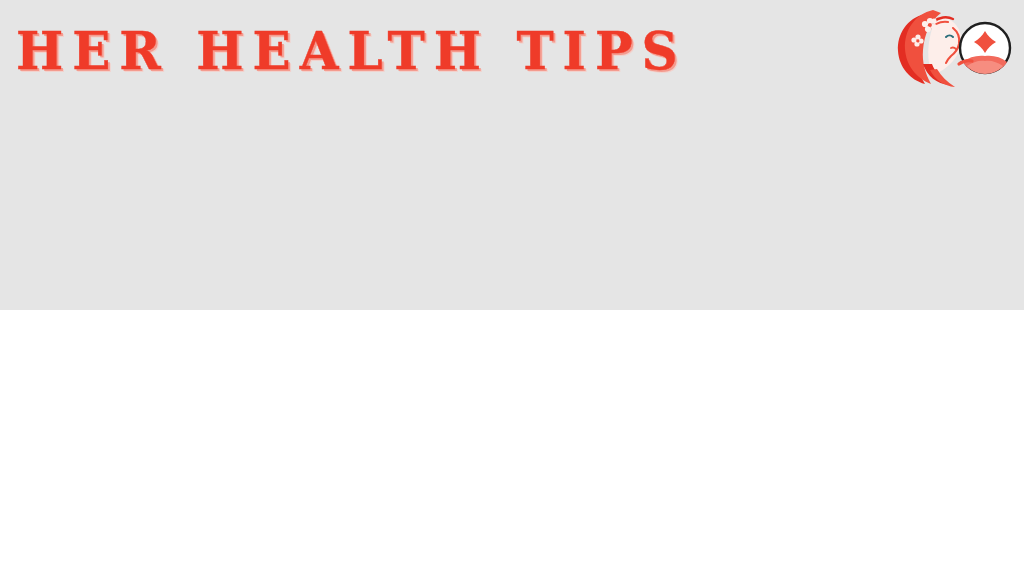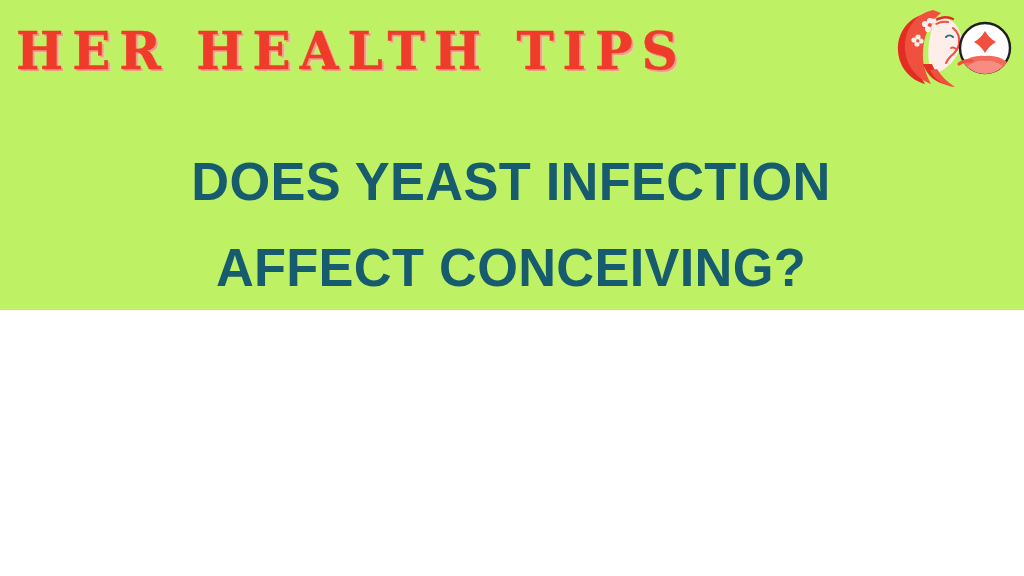--- a/index.html
+++ b/index.html
@@ -14,21 +14,21 @@
     font-family: "Liberation Sans", sans-serif;
     overflow: hidden;
     position: relative;
   }
 
   #slide {
     position: absolute;
     inset: 0;
     width: 1024px;
     height: 576px;
-    background: #bef264;
+    background: #e5e5e5;
   }
 
   
   #brand-header {
     position: absolute;
     left: 16px;
     top: 16px;
     width: 680px;
     height: 70px;
     display: flex;
@@ -164,22 +164,18 @@
           <path d="M74 58 C80 53 88 51 96 52 C104 51 112 53 118 58
                    C114 65 106 69 96 69 C86 69 78 65 74 58 Z" fill="#f26a5c"></path>
           <path d="M78 62 C84 58 90 56 96 57 C102 56 108 58 114 62
                    C109 67 103 70 96 70 C89 70 83 67 78 62 Z" fill="#f68d80"></path>
           <path d="M70 60 C74 57 79 56 83 57" fill="none" stroke="#f0503e" stroke-width="3.2" stroke-linecap="round"></path>
         </g>
       </g>
     </svg>
   </div>
 
-  <div id="headline">
-    <span class="headline-line">DOES YEAST INFECTION</span>
-    <span class="headline-line">AFFECT CONCEIVING?</span>
-  </div>
 
   <div id="content-area">
     <span></span>
   </div>
 
 </div>
 
 </body></html>

